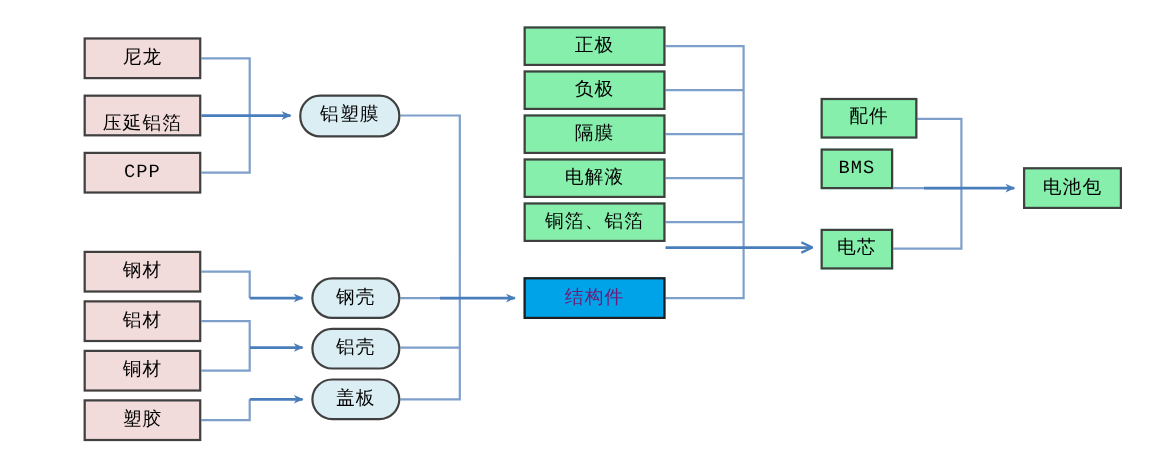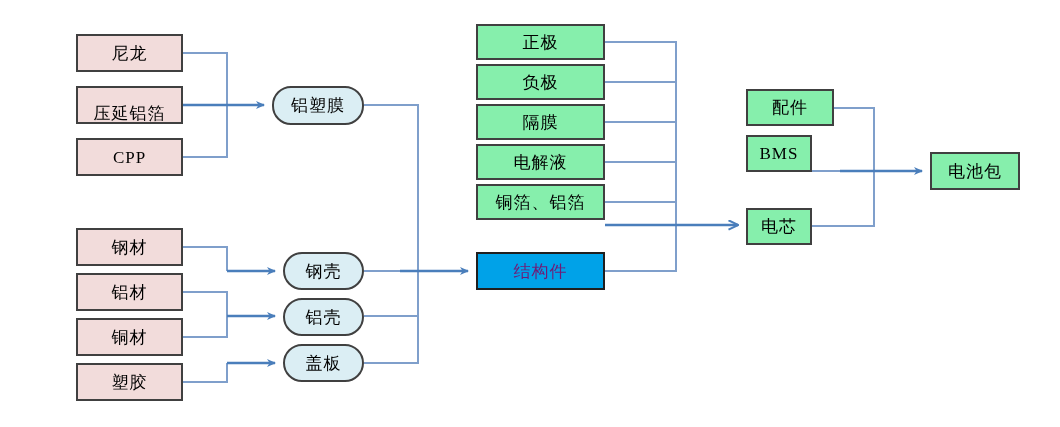--- a/index.html
+++ b/index.html
@@ -1,21 +1,21 @@
 <!DOCTYPE html>
 <html><head>
 <meta charset="utf-8">
 <style>
   html,body{margin:0;padding:0;background:#ffffff;}
   #canvas{
     position:relative;
     width:1060px;
     height:427px;
     background:#ffffff;
-    font-family:Liberation Serif, serif;
+    font-family:Liberation Mono, monospace;
     overflow:hidden;
   }
   .node{
     position:absolute;
     box-sizing:border-box;
     display:flex;
     align-items:center;
     justify-content:center;
     border:2px solid #3f3f3f;
     font-size:17px;

